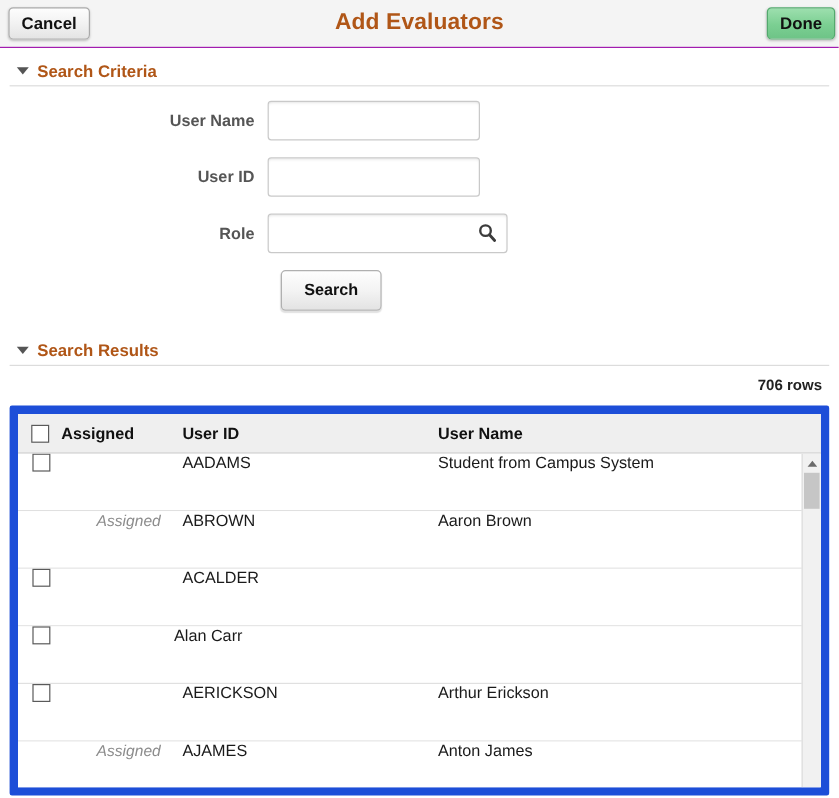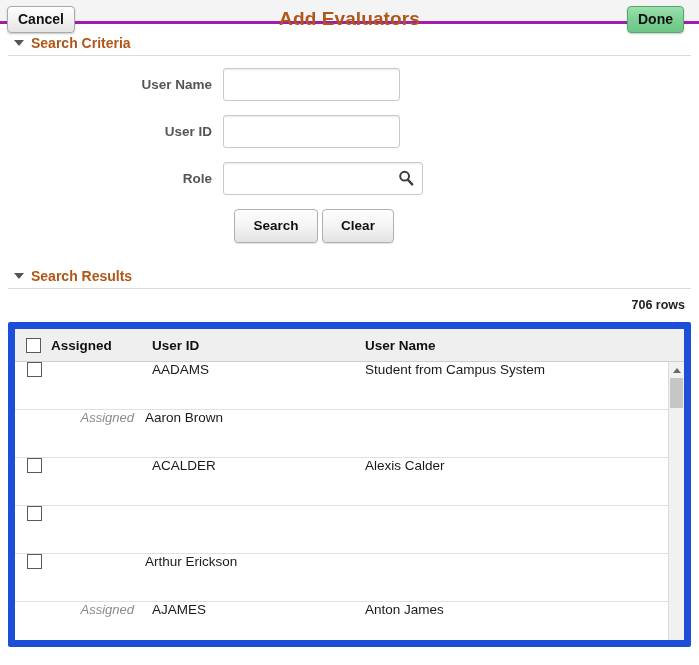--- a/index.html
+++ b/index.html
@@ -13,23 +13,23 @@
     background: #ffffff;
     font-family: "Liberation Sans", sans-serif;
     font-size: 13px;
     color: #333333;
     -webkit-font-smoothing: antialiased;
   }
 
   
   .header-bar {
     position: relative;
-    height: 24px;
+    height: 40px;
     background: #f4f4f4;
-    border-bottom: 3px solid #a21caf;
+    border-bottom: 1px solid #a21caf;
     box-sizing: border-box;
   }
   .page-title {
     position: absolute;
     left: 0;
     right: 0;
     top: 8px;
     text-align: center;
     font-size: 19px;
     font-weight: bold;
@@ -49,21 +49,21 @@
     box-sizing: border-box;
     cursor: pointer;
     line-height: 16px;
     box-shadow: 0 1px 2px rgba(0,0,0,0.22);
   }
   .hdr-btn.cancel {
     left: 7px;
     background: linear-gradient(to bottom, #fdfdfd 0%, #f2f2f2 50%, #e4e4e4 100%);
   }
   .hdr-btn.done {
-    right: 15px;
+    right: 3px;
     background: linear-gradient(to bottom, #9ddfae 0%, #7bcf92 55%, #6ec487 100%);
     border-color: #53a96d;
   }
 
   
   .section {
     margin: 0 8px;
   }
   .section-head {
     display: flex;
@@ -316,21 +316,20 @@
           <svg width="18" height="18" viewBox="0 0 18 18">
             <circle cx="7.6" cy="7.2" r="4.4" fill="none" stroke="#3c3c3c" stroke-width="2"></circle>
             <line x1="10.9" y1="10.7" x2="15.2" y2="15.4" stroke="#3c3c3c" stroke-width="2.4" stroke-linecap="round"></line>
           </svg>
         </span>
       </div>
     </div>
 
     <div class="btn-row">
       <div class="btn search">Search</div>
-      <div class="btn clear">Clear</div>
     </div>
 
   </div>
 </div>
 
 <div class="section" style="margin-top:14px;">
   <div class="section-head">
     <span class="tri"></span>
     <span class="section-title">Search Results</span>
   </div>
@@ -367,50 +366,52 @@
         </div>
         <div class="c-userid cell-txt">AADAMS</div>
         <div class="c-username cell-txt">Student from Campus System</div>
       </div>
 
       <div class="grid-row">
         <div class="c-check"></div>
         <div class="c-assigned">
           <span class="assigned-lbl">Assigned</span>
         </div>
+        <div class="c-userid cell-txt">ABROWN</div>
         <div class="c-username cell-txt">Aaron Brown</div>
       </div>
 
       <div class="grid-row">
         <div class="c-check">
           <span class="cbox"></span>
         </div>
         <div class="c-assigned">
           <span class="assigned-lbl"></span>
         </div>
         <div class="c-userid cell-txt">ACALDER</div>
-        <div class="c-username cell-txt">Alexis Calder</div>
       </div>
 
       <div class="grid-row">
         <div class="c-check">
           <span class="cbox"></span>
         </div>
         <div class="c-assigned">
           <span class="assigned-lbl"></span>
         </div>
+        <div class="c-username cell-txt">Alan Carr</div>
       </div>
 
       <div class="grid-row">
         <div class="c-check">
           <span class="cbox"></span>
         </div>
         <div class="c-assigned">
           <span class="assigned-lbl"></span>
         </div>
+        <div class="c-userid cell-txt">AERICKSON</div>
         <div class="c-username cell-txt">Arthur Erickson</div>
       </div>
 
       <div class="grid-row">
         <div class="c-check"></div>
         <div class="c-assigned">
           <span class="assigned-lbl">Assigned</span>
         </div>
         <div class="c-userid cell-txt">AJAMES</div>
         <div class="c-username cell-txt">Anton James</div>

